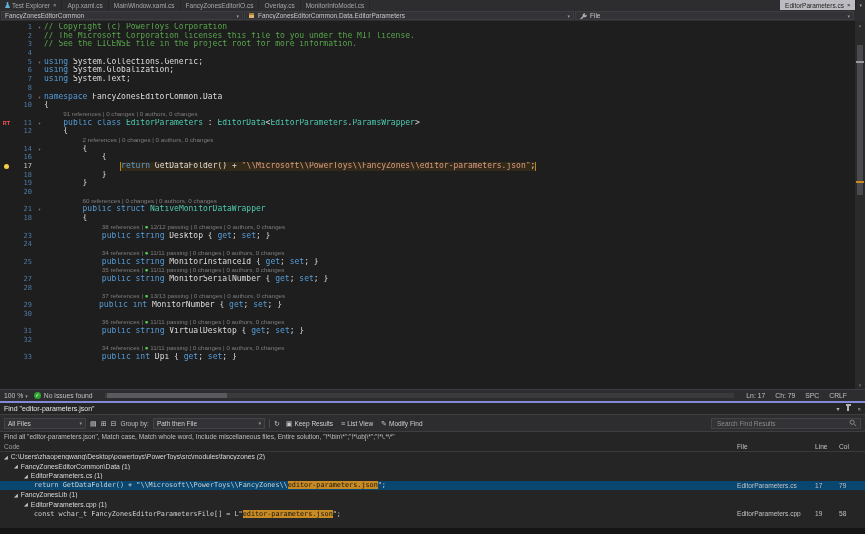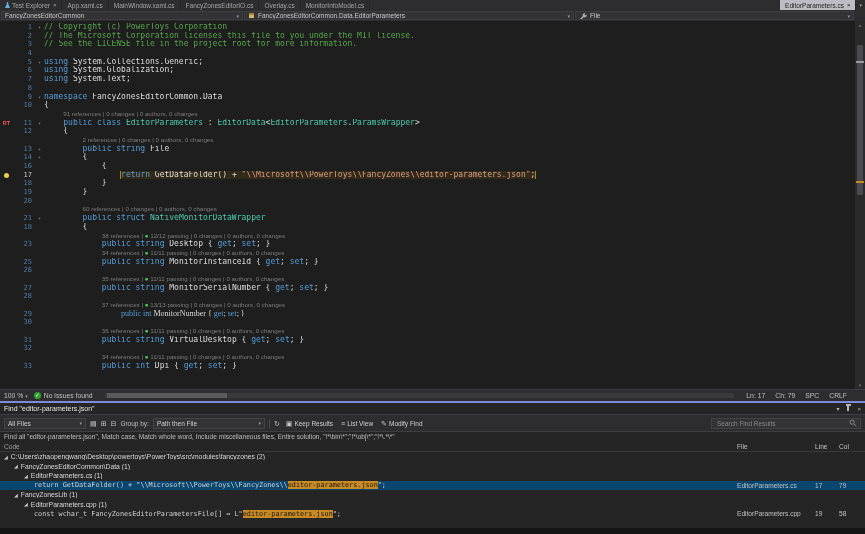--- a/index.html
+++ b/index.html
@@ -152,40 +152,39 @@
         <div class="ed-row"><span class="g-margin"></span><span class="g-num">5</span><span class="g-fold">▾</span><span class="code" style="margin-left: 0px;"><span class="c-k">using</span><span class="c-p"> System.Collections.Generic;</span></span></div>
         <div class="ed-row"><span class="g-margin"></span><span class="g-num">6</span><span class="g-fold"></span><span class="code" style="margin-left: 0px;"><span class="c-k">using</span><span class="c-p"> System.Globalization;</span></span></div>
         <div class="ed-row"><span class="g-margin"></span><span class="g-num">7</span><span class="g-fold"></span><span class="code" style="margin-left: 0px;"><span class="c-k">using</span><span class="c-p"> System.Text;</span></span></div>
         <div class="ed-row"><span class="g-margin"></span><span class="g-num">8</span><span class="g-fold"></span><span class="code" style="margin-left: 0px;"></span></div>
         <div class="ed-row"><span class="g-margin"></span><span class="g-num">9</span><span class="g-fold">▾</span><span class="code" style="margin-left: 0px;"><span class="c-k">namespace</span><span class="c-p"> FancyZonesEditorCommon.Data</span></span></div>
         <div class="ed-row"><span class="g-margin"></span><span class="g-num">10</span><span class="g-fold"></span><span class="code" style="margin-left: 0px;"><span class="c-p">{</span></span></div>
         <div class="ed-row lens-row"><span class="g-margin"></span><span class="g-num"></span><span class="g-fold"></span><span class="code" style="margin-left: 19.28px;"><span class="c-l">91 references | 0 changes | 0 authors, 0 changes</span></span></div>
         <div class="ed-row"><span class="g-margin"><span class="rt">RT</span></span><span class="g-num">11</span><span class="g-fold">▾</span><span class="code" style="margin-left: 19.28px;"><span class="c-k">public class </span><span class="c-t">EditorParameters</span><span class="c-p"> : </span><span class="c-t">EditorData</span><span class="c-p">&lt;</span><span class="c-t">EditorParameters</span><span class="c-p">.</span><span class="c-t">ParamsWrapper</span><span class="c-p">&gt;</span></span></div>
         <div class="ed-row"><span class="g-margin"></span><span class="g-num">12</span><span class="g-fold"></span><span class="code" style="margin-left: 19.28px;"><span class="c-p">{</span></span></div>
         <div class="ed-row lens-row"><span class="g-margin"></span><span class="g-num"></span><span class="g-fold"></span><span class="code" style="margin-left: 38.56px;"><span class="c-l">2 references | 0 changes | 0 authors, 0 changes</span></span></div>
-        <div class="ed-row"><span class="g-margin"></span><span class="g-num">13</span><span class="g-fold">▾</span><span class="code" style="margin-left: 38.56px;"><span class="c-k">public string </span><span class="c-p">File</span></span></div>
         <div class="ed-row"><span class="g-margin"></span><span class="g-num">14</span><span class="g-fold">▾</span><span class="code" style="margin-left: 38.56px;"><span class="c-p">{</span></span></div>
         <div class="ed-row"><span class="g-margin"></span><span class="g-num">16</span><span class="g-fold"></span><span class="code" style="margin-left: 57.84px;"><span class="c-p">{</span></span></div>
         <div class="ed-row hl-row"><span class="g-margin"><span class="bulb"></span></span><span class="g-num">17</span><span class="g-fold"></span><span class="code boxed" style="margin-left: 77.12px;"><span class="c-k">return</span><span class="c-p"> GetDataFolder() + </span><span class="c-s">"\\Microsoft\\PowerToys\\FancyZones\\editor-parameters.json"</span><span class="c-p">;</span></span></div>
         <div class="ed-row"><span class="g-margin"></span><span class="g-num">18</span><span class="g-fold"></span><span class="code" style="margin-left: 57.84px;"><span class="c-p">}</span></span></div>
         <div class="ed-row"><span class="g-margin"></span><span class="g-num">19</span><span class="g-fold"></span><span class="code" style="margin-left: 38.56px;"><span class="c-p">}</span></span></div>
         <div class="ed-row"><span class="g-margin"></span><span class="g-num">20</span><span class="g-fold"></span><span class="code" style="margin-left: 0px;"></span></div>
         <div class="ed-row lens-row"><span class="g-margin"></span><span class="g-num"></span><span class="g-fold"></span><span class="code" style="margin-left: 38.56px;"><span class="c-l">60 references | 0 changes | 0 authors, 0 changes</span></span></div>
         <div class="ed-row"><span class="g-margin"></span><span class="g-num">21</span><span class="g-fold">▾</span><span class="code" style="margin-left: 38.56px;"><span class="c-k">public struct </span><span class="c-t">NativeMonitorDataWrapper</span></span></div>
         <div class="ed-row"><span class="g-margin"></span><span class="g-num">18</span><span class="g-fold"></span><span class="code" style="margin-left: 38.56px;"><span class="c-p">{</span></span></div>
         <div class="ed-row lens-row"><span class="g-margin"></span><span class="g-num"></span><span class="g-fold"></span><span class="code" style="margin-left: 57.84px;"><span class="c-l">38 references | </span><span class="c-g">●</span><span class="c-l"> 12/12 passing | 0 changes | 0 authors, 0 changes</span></span></div>
         <div class="ed-row"><span class="g-margin"></span><span class="g-num">23</span><span class="g-fold"></span><span class="code" style="margin-left: 57.84px;"><span class="c-k">public string </span><span class="c-p">Desktop</span><span class="c-p"> { </span><span class="c-k">get</span><span class="c-p">; </span><span class="c-k">set</span><span class="c-p">; }</span></span></div>
+        <div class="ed-row"><span class="g-margin"></span><span class="g-num">24</span><span class="g-fold"></span><span class="code" style="margin-left: 0px;"></span></div>
         <div class="ed-row lens-row"><span class="g-margin"></span><span class="g-num"></span><span class="g-fold"></span><span class="code" style="margin-left: 57.84px;"><span class="c-l">34 references | </span><span class="c-g">●</span><span class="c-l"> 11/11 passing | 0 changes | 0 authors, 0 changes</span></span></div>
         <div class="ed-row"><span class="g-margin"></span><span class="g-num">25</span><span class="g-fold"></span><span class="code" style="margin-left: 57.84px;"><span class="c-k">public string </span><span class="c-p">MonitorInstanceId</span><span class="c-p"> { </span><span class="c-k">get</span><span class="c-p">; </span><span class="c-k">set</span><span class="c-p">; }</span></span></div>
-        <div class="ed-row"><span class="g-margin"></span><span class="g-num">26</span><span class="g-fold"></span><span class="code" style="margin-left: 0px;"></span></div>
         <div class="ed-row lens-row"><span class="g-margin"></span><span class="g-num"></span><span class="g-fold"></span><span class="code" style="margin-left: 57.84px;"><span class="c-l">35 references | </span><span class="c-g">●</span><span class="c-l"> 11/11 passing | 0 changes | 0 authors, 0 changes</span></span></div>
         <div class="ed-row"><span class="g-margin"></span><span class="g-num">27</span><span class="g-fold"></span><span class="code" style="margin-left: 57.84px;"><span class="c-k">public string </span><span class="c-p">MonitorSerialNumber</span><span class="c-p"> { </span><span class="c-k">get</span><span class="c-p">; </span><span class="c-k">set</span><span class="c-p">; }</span></span></div>
         <div class="ed-row"><span class="g-margin"></span><span class="g-num">28</span><span class="g-fold"></span><span class="code" style="margin-left: 0px;"></span></div>
         <div class="ed-row lens-row"><span class="g-margin"></span><span class="g-num"></span><span class="g-fold"></span><span class="code" style="margin-left: 57.84px;"><span class="c-l">37 references | </span><span class="c-g">●</span><span class="c-l"> 13/13 passing | 0 changes | 0 authors, 0 changes</span></span></div>
-        <div class="ed-row"><span class="g-margin"></span><span class="g-num">29</span><span class="g-fold"></span><span class="code" style="margin-left: 77px; font-family: Liberation Serif, serif;"><span class="c-k">public int </span><span class="c-p">MonitorNumber</span><span class="c-p"> { </span><span class="c-k">get</span><span class="c-p">; </span><span class="c-k">set</span><span class="c-p">; }</span></span></div>
+        <div class="ed-row"><span class="g-margin"></span><span class="g-num">29</span><span class="g-fold"></span><span class="code" style="margin-left: 55px;"><span class="c-k">public int </span><span class="c-p">MonitorNumber</span><span class="c-p"> { </span><span class="c-k">get</span><span class="c-p">; </span><span class="c-k">set</span><span class="c-p">; }</span></span></div>
         <div class="ed-row"><span class="g-margin"></span><span class="g-num">30</span><span class="g-fold"></span><span class="code" style="margin-left: 0px;"></span></div>
         <div class="ed-row lens-row"><span class="g-margin"></span><span class="g-num"></span><span class="g-fold"></span><span class="code" style="margin-left: 57.84px;"><span class="c-l">36 references | </span><span class="c-g">●</span><span class="c-l"> 11/11 passing | 0 changes | 0 authors, 0 changes</span></span></div>
         <div class="ed-row"><span class="g-margin"></span><span class="g-num">31</span><span class="g-fold"></span><span class="code" style="margin-left: 57.84px;"><span class="c-k">public string </span><span class="c-p">VirtualDesktop</span><span class="c-p"> { </span><span class="c-k">get</span><span class="c-p">; </span><span class="c-k">set</span><span class="c-p">; }</span></span></div>
         <div class="ed-row"><span class="g-margin"></span><span class="g-num">32</span><span class="g-fold"></span><span class="code" style="margin-left: 0px;"></span></div>
         <div class="ed-row lens-row"><span class="g-margin"></span><span class="g-num"></span><span class="g-fold"></span><span class="code" style="margin-left: 57.84px;"><span class="c-l">34 references | </span><span class="c-g">●</span><span class="c-l"> 11/11 passing | 0 changes | 0 authors, 0 changes</span></span></div>
         <div class="ed-row"><span class="g-margin"></span><span class="g-num">33</span><span class="g-fold"></span><span class="code" style="margin-left: 57.84px;"><span class="c-k">public int </span><span class="c-p">Dpi</span><span class="c-p"> { </span><span class="c-k">get</span><span class="c-p">; </span><span class="c-k">set</span><span class="c-p">; }</span></span></div>
       </div>
     <div id="ed-scroll">
       <div class="sarrow" style="top:0">▴</div>
       <div id="ed-thumb"></div>

